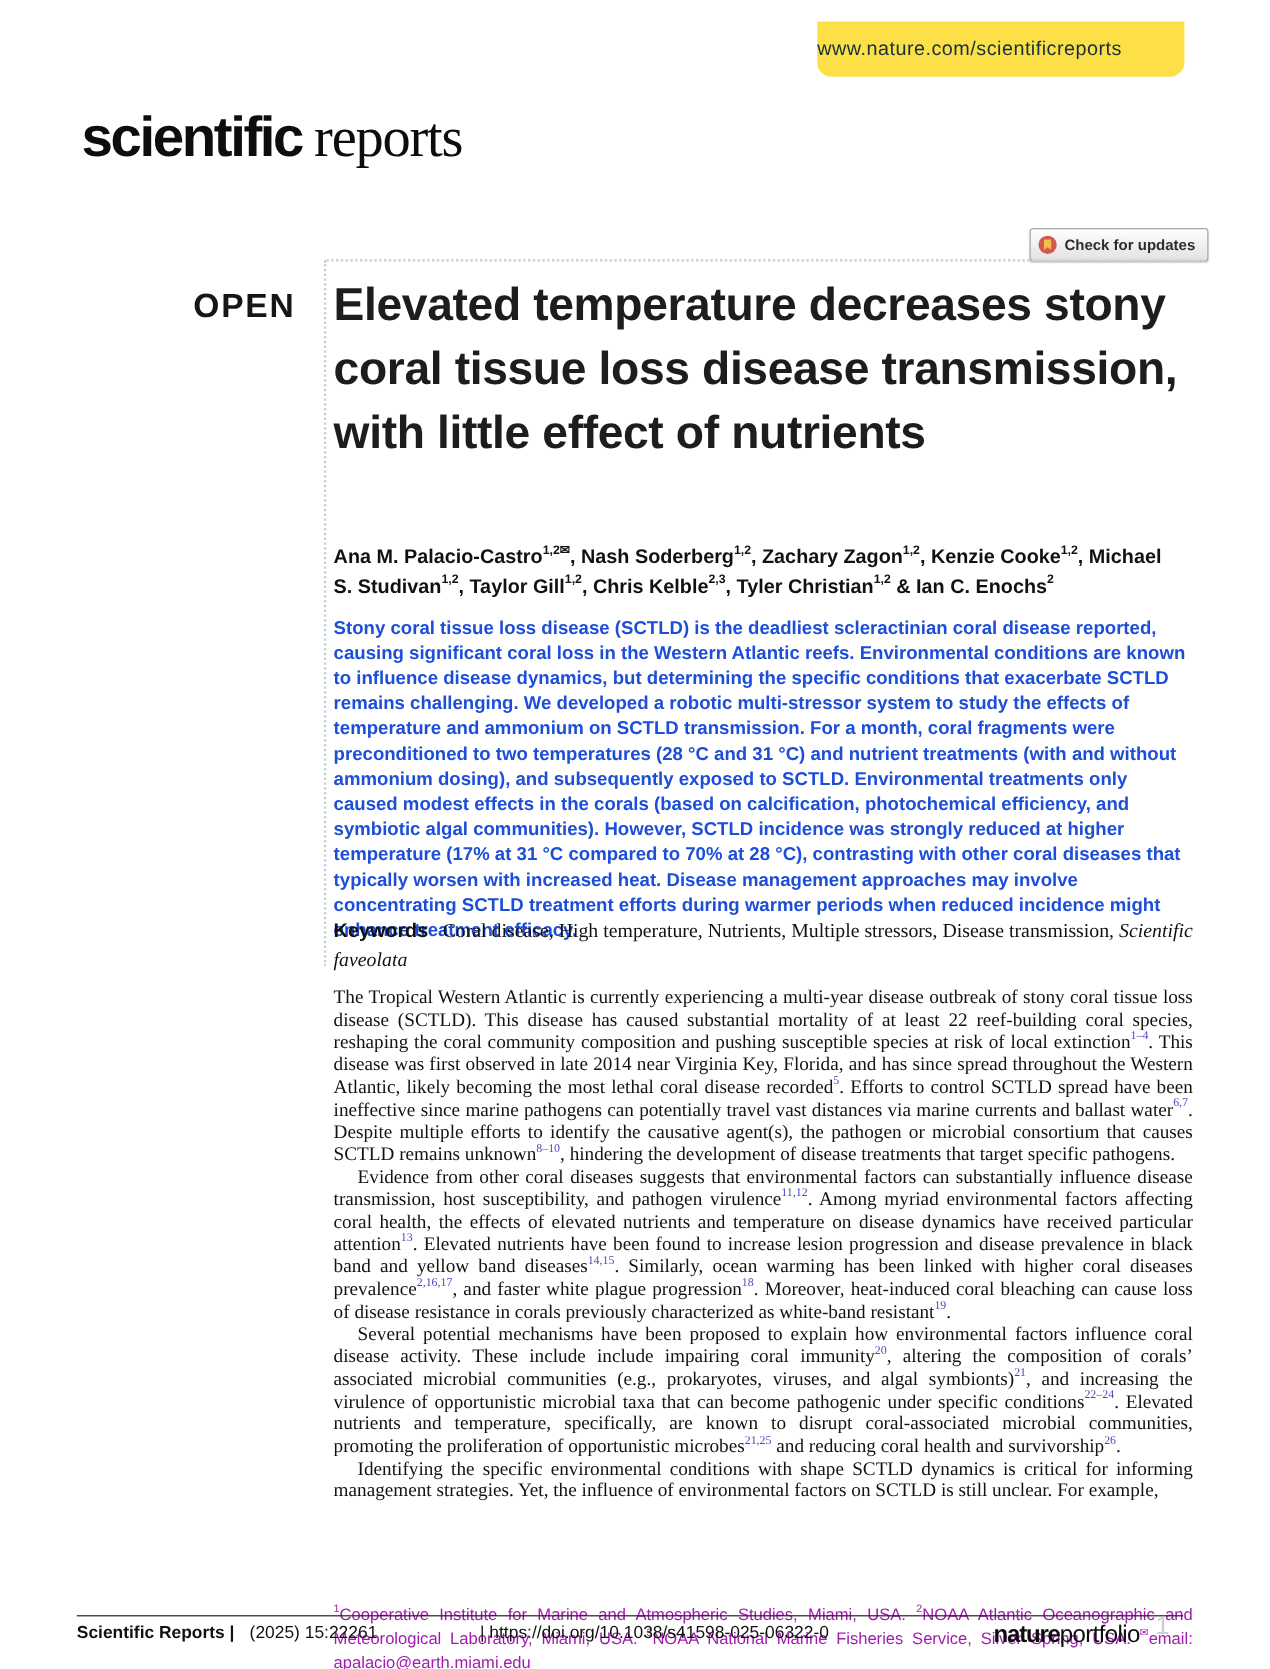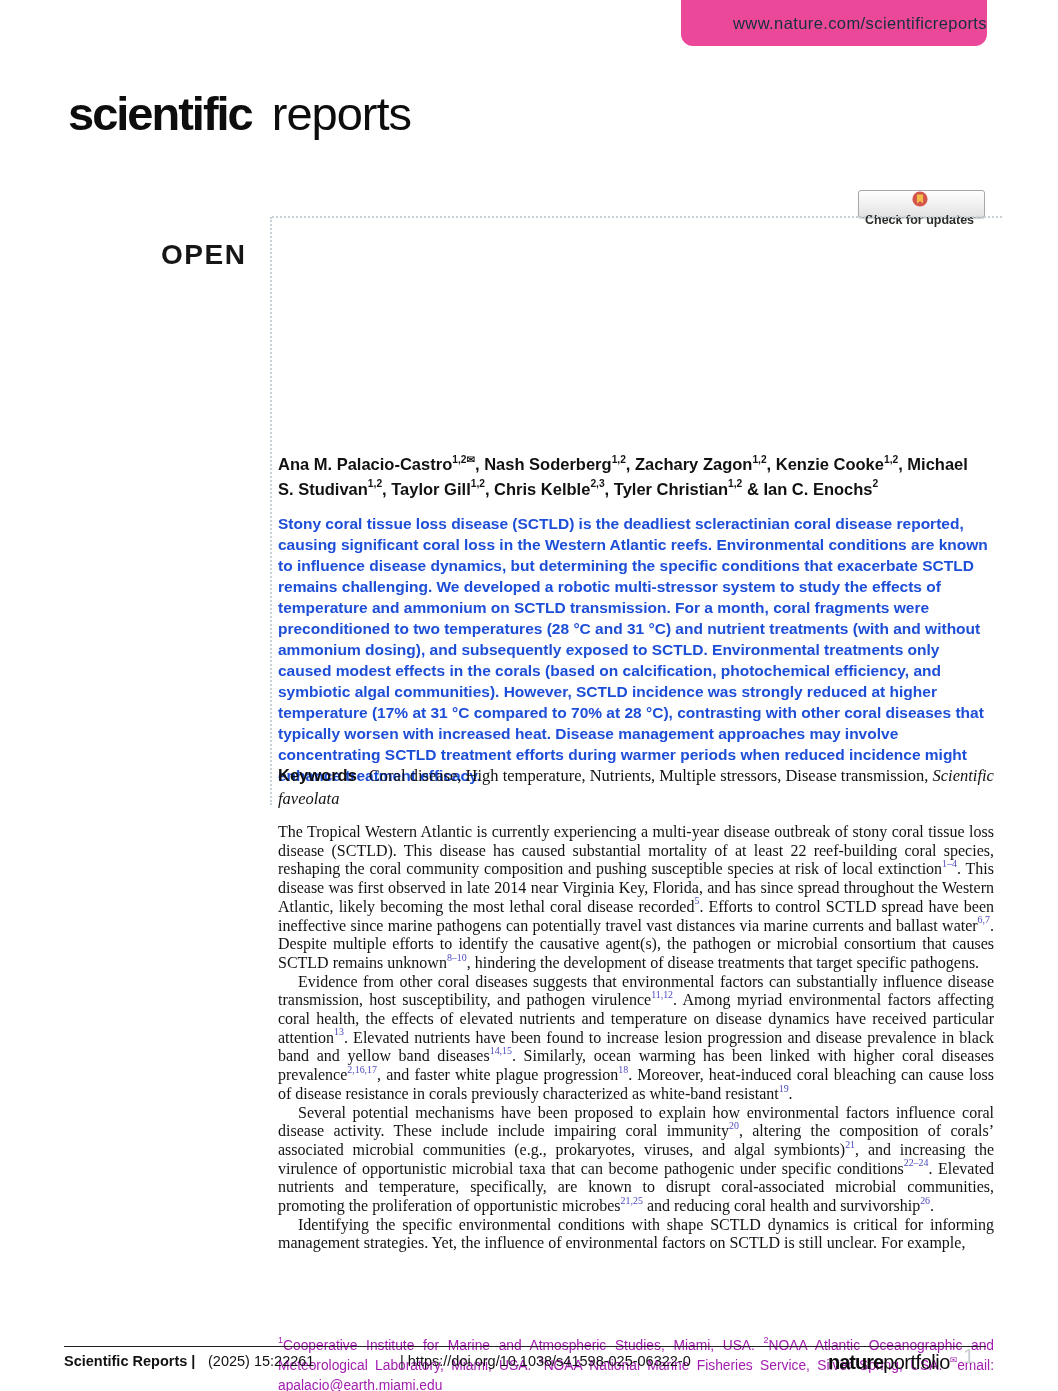--- a/index.html
+++ b/index.html
@@ -1,30 +1,30 @@
 <!DOCTYPE html>
 <html><head>
 <meta charset="utf-8">
 <style>
   html,body{margin:0;padding:0;background:#ffffff;}
   .page{position:relative;width:1058px;height:1391px;background:#ffffff;overflow:hidden;
         font-family:"Liberation Sans",sans-serif;color:#1a1a1a;}
 
-  .url-tab{position:absolute;left:681px;top:0;width:306px;height:46px;background:#ec4899;
-           border-radius:0 0 12px 12px;display:flex;align-items:center;justify-content:flex-end;
+  .url-tab{position:absolute;left:681px;top:18px;width:306px;height:46px;background:#fde047;
+           border-radius:0 0 12px 12px;display:flex;align-items:center;justify-content:flex-start;
            font-size:16.5px;color:#14313d;letter-spacing:.4px;}
 
   .logo{position:absolute;left:68px;top:86px;font-size:47px;color:#0d0d0d;white-space:nowrap;}
   .logo .lg-bold{font-weight:bold;letter-spacing:-2px;}
-  .logo .lg-reg{font-weight:normal;letter-spacing:-1px;margin-left:20px;}
+  .logo .lg-reg{font-weight:normal;letter-spacing:-1px;margin-left:10px;font-family:Liberation Serif, serif;}
 
   .check-btn{position:absolute;left:858px;top:190px;height:26px;padding:0 10px 0 6px;
              display:flex;align-items:center;gap:6px;background:linear-gradient(#ffffff,#e2e2e2);
              border:1px solid #a8a8a8;border-radius:3px;font-size:12.5px;font-weight:bold;
-             color:#2d2d2d;box-shadow:0 1px 1px rgba(0,0,0,.18);cursor:pointer;flex-direction:column;}
+             color:#2d2d2d;box-shadow:0 1px 1px rgba(0,0,0,.18);cursor:pointer;}
   .check-btn svg{display:block;}
 
   .dot-h{position:absolute;left:272px;top:216px;width:730px;height:0;border-top:2px dotted #c6d1d6;}
   .dot-v{position:absolute;left:270px;top:217px;height:588px;width:0;border-left:2px dotted #c6d1d6;}
 
   .open{position:absolute;left:161px;top:239px;font-size:28px;font-weight:bold;
         letter-spacing:1.5px;color:#161616;}
 
   .title{position:absolute;left:278px;top:228px;width:706px;font-size:38.5px;line-height:53px;
          font-weight:bold;color:#1d1d1d;letter-spacing:-.3px;}
@@ -81,20 +81,21 @@
       </svg>
     </span>
     <span>Check for updates</span>
   </div>
 
   <div class="dot-h"></div>
   <div class="dot-v"></div>
 
   <div class="open">OPEN</div>
 
+  <h1 class="title" style="margin:0;">Elevated temperature decreases stony coral tissue loss disease transmission, with little effect of nutrients</h1>
 
   <div class="authors">Ana M. Palacio-Castro<sup>1,2</sup><sup>✉</sup>, Nash Soderberg<sup>1,2</sup>, Zachary Zagon<sup>1,2</sup>, Kenzie Cooke<sup>1,2</sup>, Michael S. Studivan<sup>1,2</sup>, Taylor Gill<sup>1,2</sup>, Chris Kelble<sup>2,3</sup>, Tyler Christian<sup>1,2</sup> &amp; Ian C. Enochs<sup>2</sup></div>
 
   <div class="abstract">Stony coral tissue loss disease (SCTLD) is the deadliest scleractinian coral disease reported, causing significant coral loss in the Western Atlantic reefs. Environmental conditions are known to influence disease dynamics, but determining the specific conditions that exacerbate SCTLD remains challenging. We developed a robotic multi-stressor system to study the effects of temperature and ammonium on SCTLD transmission. For a month, coral fragments were preconditioned to two temperatures (28 °C and 31 °C) and nutrient treatments (with and without ammonium dosing), and subsequently exposed to SCTLD. Environmental treatments only caused modest effects in the corals (based on calcification, photochemical efficiency, and symbiotic algal communities). However, SCTLD incidence was strongly reduced at higher temperature (17% at 31 °C compared to 70% at 28 °C), contrasting with other coral diseases that typically worsen with increased heat. Disease management approaches may involve concentrating SCTLD treatment efforts during warmer periods when reduced incidence might enhance treatment efficacy.</div>
 
   <div class="keywords">
     <span class="kw-label">Keywords</span><span>Coral disease, High temperature, Nutrients, Multiple stressors, Disease transmission, <i>Scientific faveolata</i></span>
   </div>
 
   <div class="bodytext">

